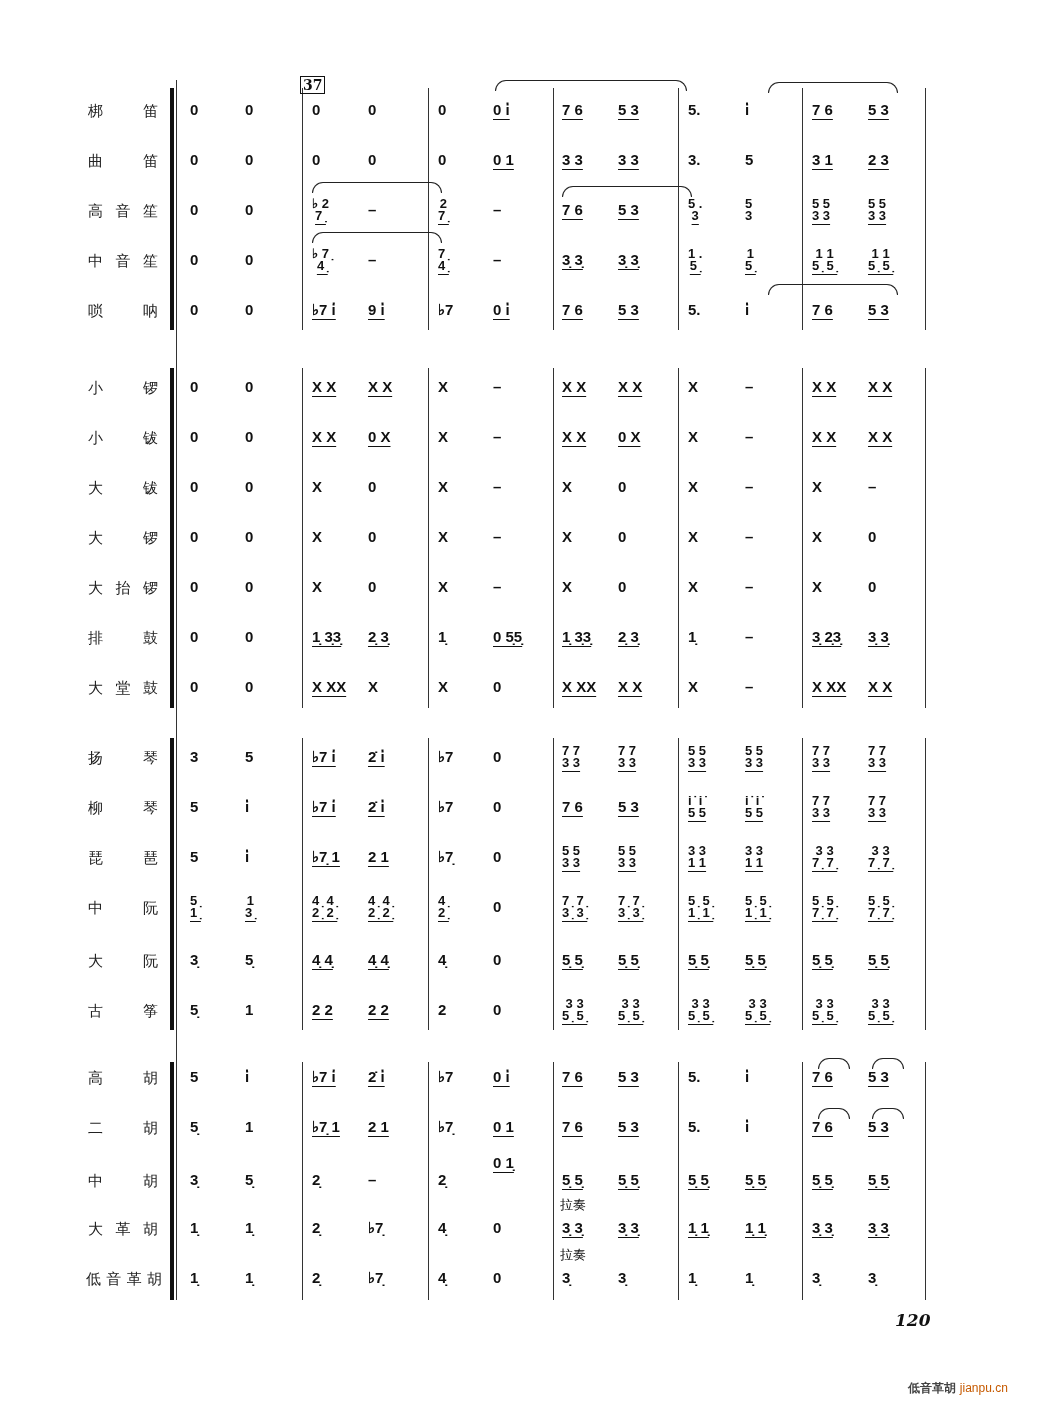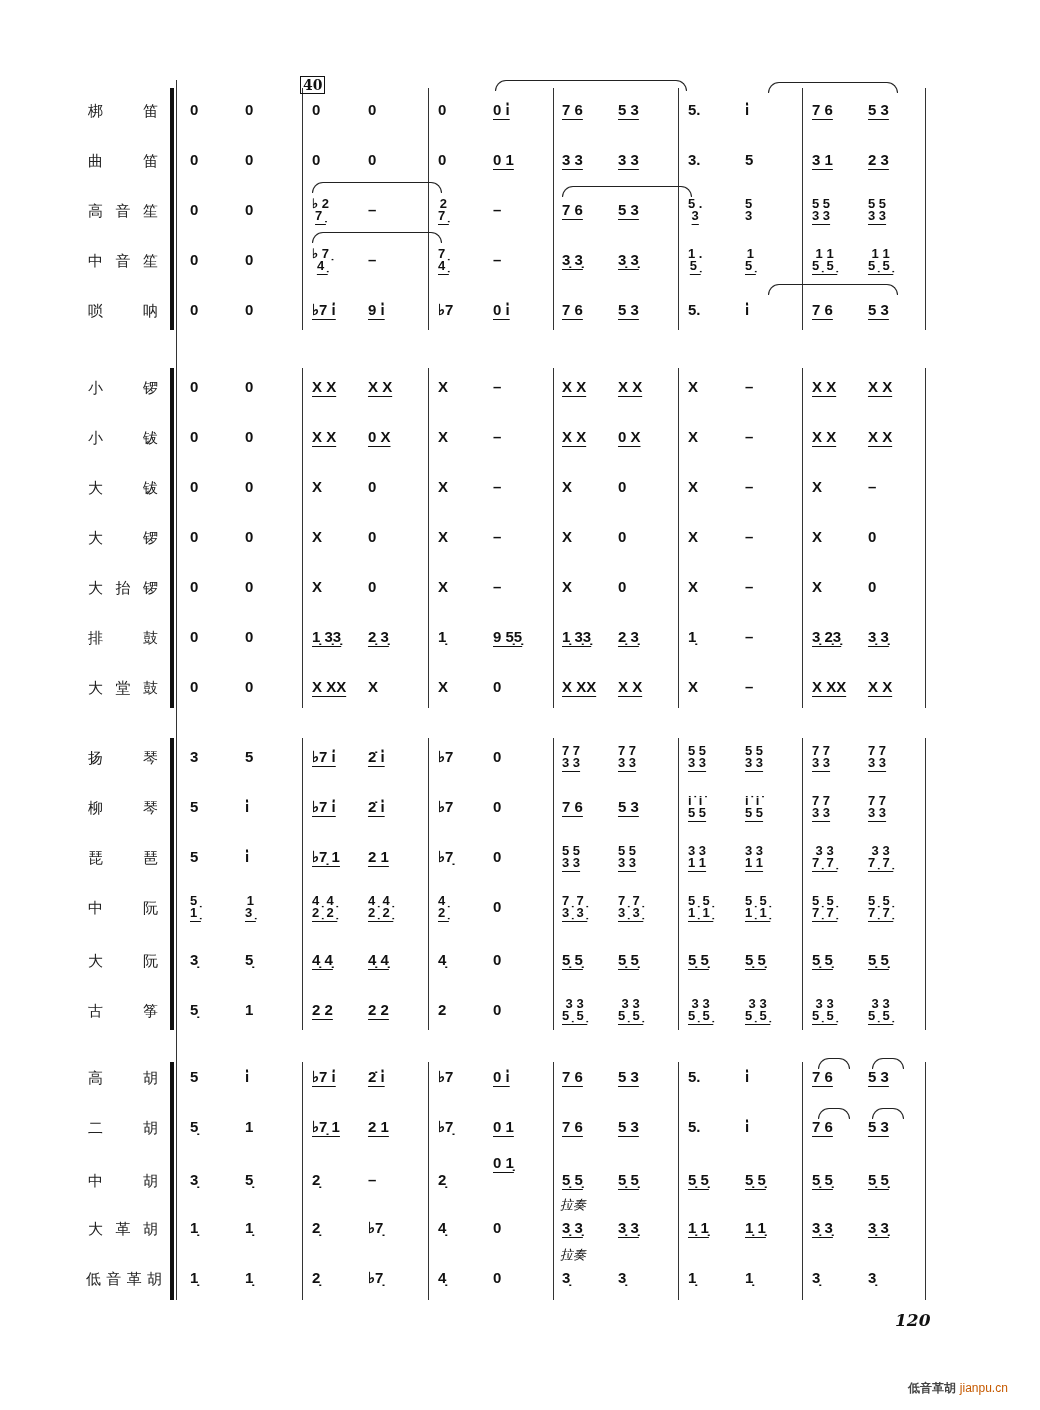--- a/index.html
+++ b/index.html
@@ -10,21 +10,21 @@
   .label.wide { left:86px; width:76px; letter-spacing:0; }
   .bracket { position:absolute; left:170px; width:4px; background:#111; }
   .sysline { position:absolute; left:176px; width:1px; background:#333; }
   .barline { position:absolute; width:1px; background:#333; }
   .cell { position:absolute; font-weight:bold; font-size:15px; white-space:nowrap; line-height:1; }
   .u { text-decoration:underline; text-underline-offset:4px; text-decoration-thickness:1px; }
   .stack { display:inline-block; text-align:center; line-height:12px; font-size:13px; }
   .rehearsal { position:absolute; left:300px; top:76px; border:1px solid #111; font-family:"DejaVu Serif",serif;
                font-weight:bold; font-size:14px; padding:0 2px; }
   .slur { position:absolute; border-top:1px solid #222; border-radius:14px 14px 0 0; height:10px; border-left:1px solid #222; border-right:1px solid #222; }
-  .annot { position:absolute; font-family:"DejaVu Serif", serif; font-size:13px;font-style:italic; }
+  .annot { position:absolute; font-family:"DejaVu Serif", serif; font-size:13px; }
   .pageno { position:absolute; left:895px; top:1310px; font-family:"DejaVu Serif",serif; font-style:italic; font-weight:bold; font-size:17px; }
   .wm { position:absolute; left:908px; top:1380px; font-size:12px; color:#444; font-family:"DejaVu Serif",serif; }
   .wm span { color:#c65a00; font-family:"Liberation Sans",sans-serif; }
 </style>
 </head>
 <body>
 
 <div id="score">
     <div class="sysline" style="top:80px;height:1220px;"></div>
     <div class="bracket" style="top:88px;height:242px;"></div>
@@ -170,21 +170,21 @@
     <div class="cell" style="left:688px;top:579px;"><span>X</span></div>
     <div class="cell" style="left:745px;top:579px;"><span>–</span></div>
     <div class="cell" style="left:812px;top:579px;"><span>X</span></div>
     <div class="cell" style="left:868px;top:579px;"><span>0</span></div>
     <div class="label" style="top:629px;">排 鼓</div>
     <div class="cell" style="left:190px;top:629px;"><span>0</span></div>
     <div class="cell" style="left:245px;top:629px;"><span>0</span></div>
     <div class="cell" style="left:312px;top:629px;"><span class="u">1̣ 3̣3̣</span></div>
     <div class="cell" style="left:368px;top:629px;"><span class="u">2̣ 3̣</span></div>
     <div class="cell" style="left:438px;top:629px;"><span>1̣</span></div>
-    <div class="cell" style="left:493px;top:629px;"><span class="u">9 5̣5̣</span></div>
+    <div class="cell" style="left:493px;top:629px;"><span class="u">0 5̣5̣</span></div>
     <div class="cell" style="left:562px;top:629px;"><span class="u">1̣ 3̣3̣</span></div>
     <div class="cell" style="left:618px;top:629px;"><span class="u">2̣ 3̣</span></div>
     <div class="cell" style="left:688px;top:629px;"><span>1̣</span></div>
     <div class="cell" style="left:745px;top:629px;"><span>–</span></div>
     <div class="cell" style="left:812px;top:629px;"><span class="u">3̣ 2̣3̣</span></div>
     <div class="cell" style="left:868px;top:629px;"><span class="u">3̣ 3̣</span></div>
     <div class="label" style="top:679px;">大堂鼓</div>
     <div class="cell" style="left:190px;top:679px;"><span>0</span></div>
     <div class="cell" style="left:245px;top:679px;"><span>0</span></div>
     <div class="cell" style="left:312px;top:679px;"><span class="u">X XX</span></div>
@@ -358,17 +358,17 @@
     <div class="slur" style="left:768px;top:82px;width:128px;"></div>
     <div class="slur" style="left:312px;top:182px;width:128px;"></div>
     <div class="slur" style="left:312px;top:232px;width:128px;"></div>
     <div class="slur" style="left:562px;top:186px;width:128px;"></div>
     <div class="slur" style="left:768px;top:284px;width:128px;"></div>
     <div class="slur" style="left:818px;top:1058px;width:30px;"></div>
     <div class="slur" style="left:872px;top:1058px;width:30px;"></div>
     <div class="slur" style="left:818px;top:1108px;width:30px;"></div>
     <div class="slur" style="left:872px;top:1108px;width:30px;"></div>
   </div>
-<div class="rehearsal">40</div>
+<div class="rehearsal">37</div>
 <div class="annot" style="left:560px;top:1196px">拉奏</div>
 <div class="annot" style="left:560px;top:1246px">拉奏</div>
 <div class="pageno">120</div>
 <div class="wm"><b>低音革胡</b> <span>jianpu.cn</span></div>
 
 </body></html>

